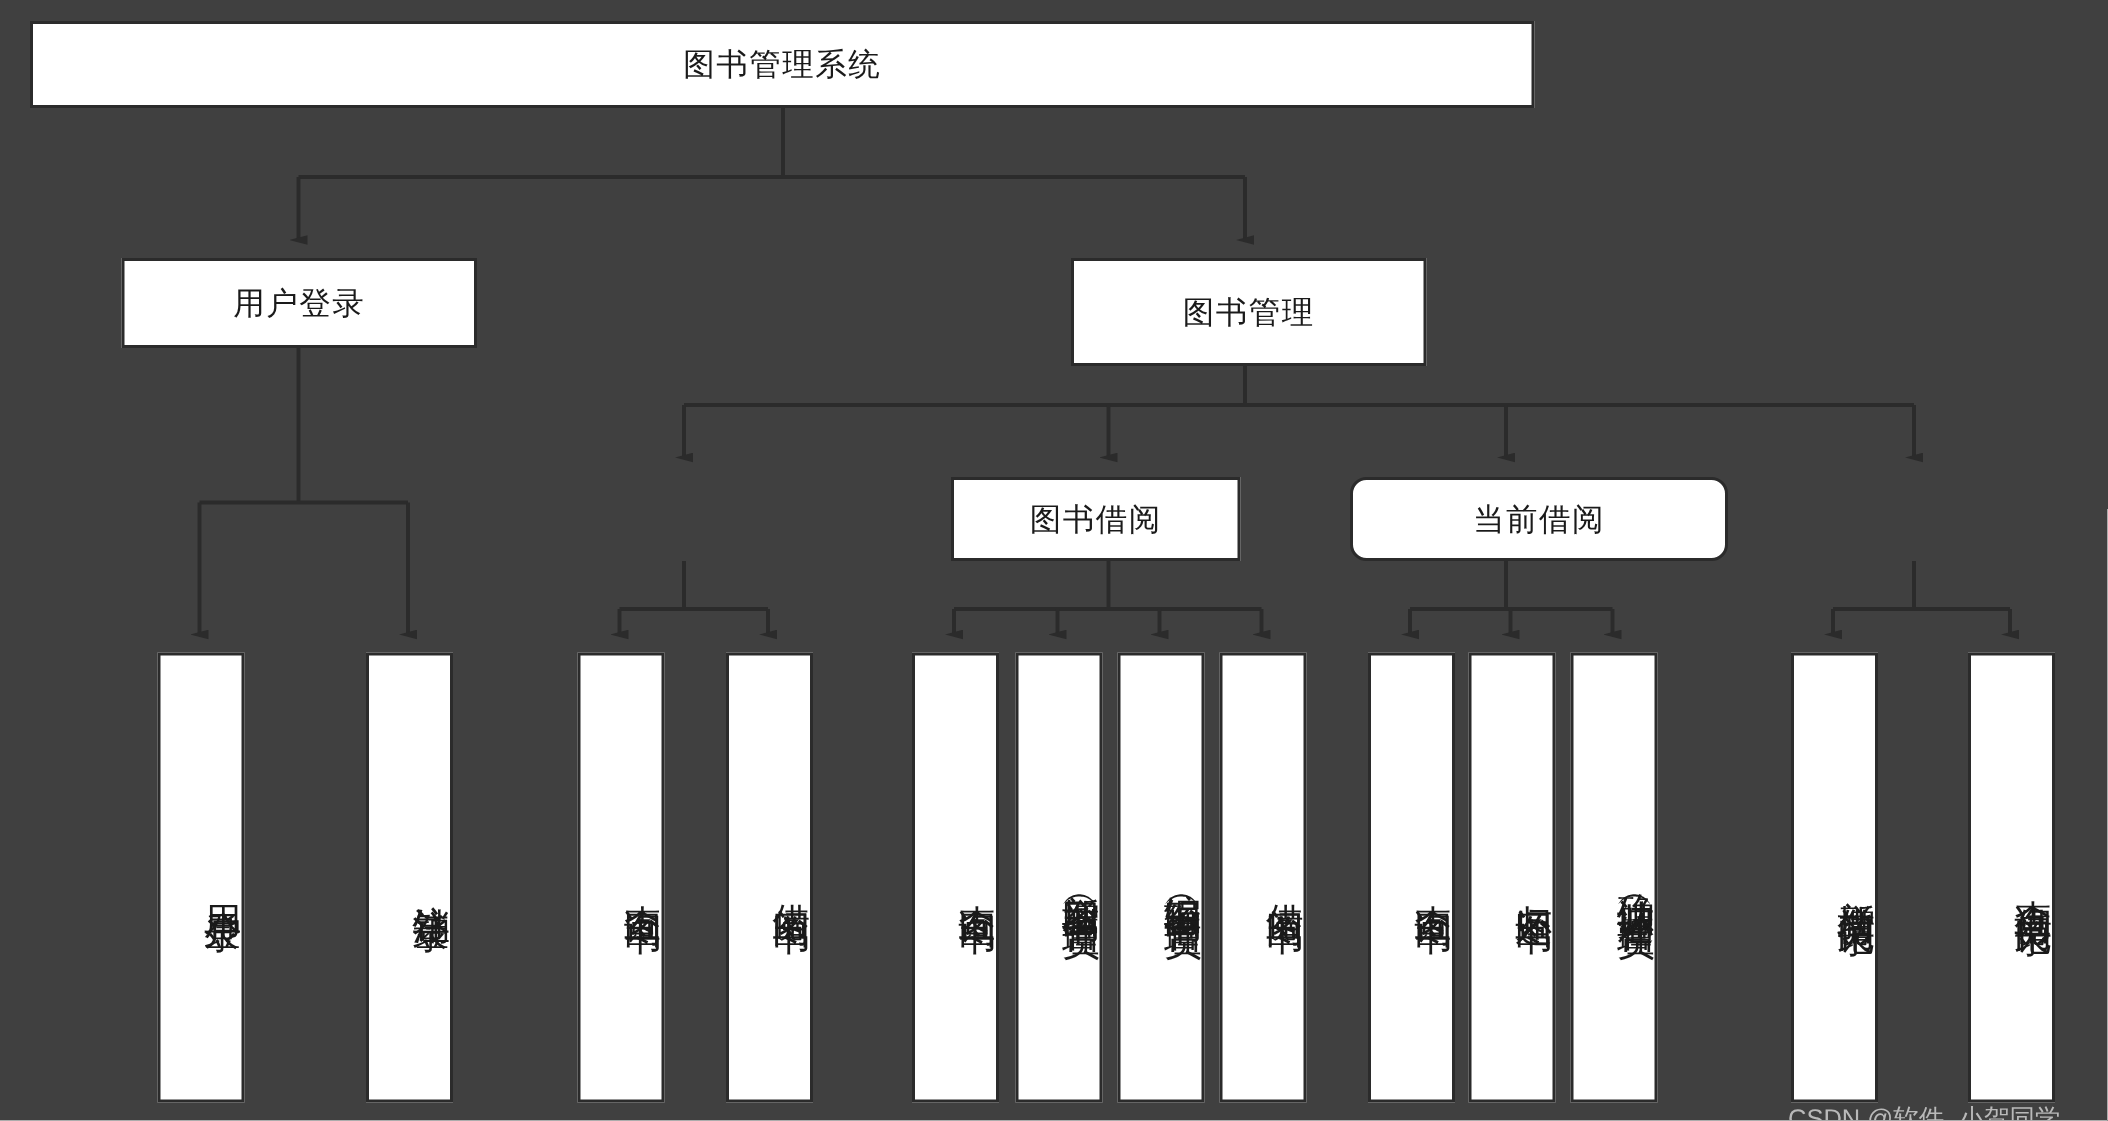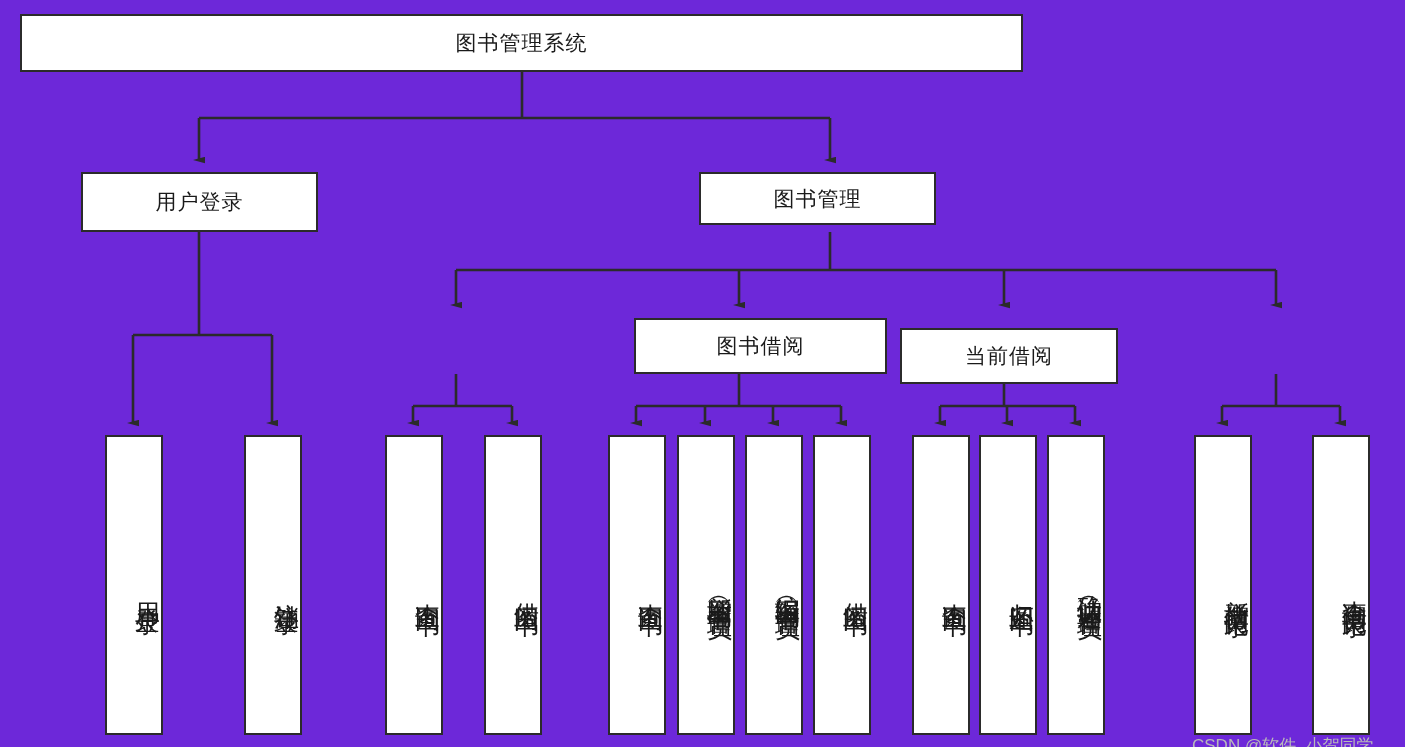--- a/index.html
+++ b/index.html
@@ -5,21 +5,21 @@
   * { box-sizing: border-box; }
   html, body {
     margin: 0; padding: 0;
     background: #ffffff;
     font-family: "Liberation Sans", "DejaVu Sans", sans-serif;
   }
   #stage {
     position: relative;
     width: 1405px;
     height: 747px;
-    background: #6d28d9;
+    background: #404040;
     overflow: hidden;
   }
   #wires {
     position: absolute;
     left: 0; top: 0;
     width: 1405px; height: 747px;
     pointer-events: none;
   }
   .node {
     position: absolute;
@@ -115,28 +115,28 @@
     </g>
   </svg>
 
   <div class="node horiz" style="left:20px; top:14px; width:1003px; height:58px;">
     <span>图书管理系统</span>
   </div>
 
   <div class="node horiz" style="left:81px; top:172px; width:237px; height:60px;">
     <span>用户登录</span>
   </div>
-  <div class="node horiz" style="left:699px; top:172px; width:237px; height:53px;">
+  <div class="node horiz" style="left:714px; top:172px; width:237px; height:72px;">
     <span>图书管理</span>
   </div>
 
-  <div class="node horiz" style="left:634px; top:318px; width:253px; height:56px;">
+  <div class="node horiz" style="left:634px; top:318px; width:193px; height:56px;">
     <span>图书借阅</span>
   </div>
-  <div class="node horiz" style="left:900px; top:328px; width:218px; height:56px;">
+  <div class="node horiz" style="left:900px; top:318px; width:252px; height:56px;border-radius:11px;">
     <span>当前借阅</span>
   </div>
 
   <div class="node vert" style="left:105px; top:435px; width:58px; height:300px;">
     <span class="vtext">用户登录</span>
   </div>
   <div class="node vert" style="left:244px; top:435px; width:58px; height:300px;">
     <span class="vtext">注销登录</span>
   </div>
 

